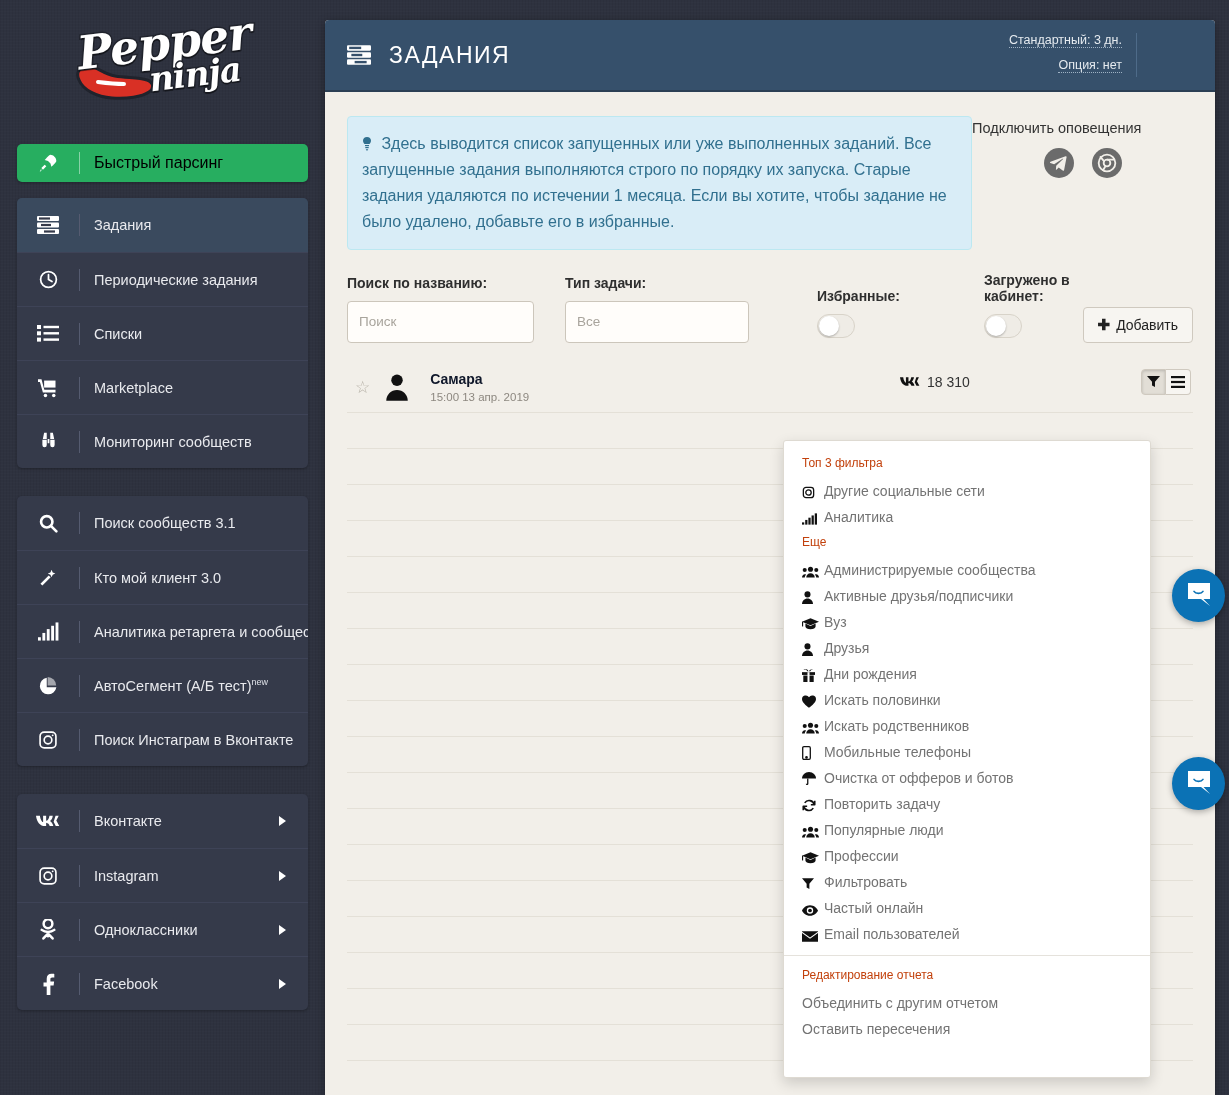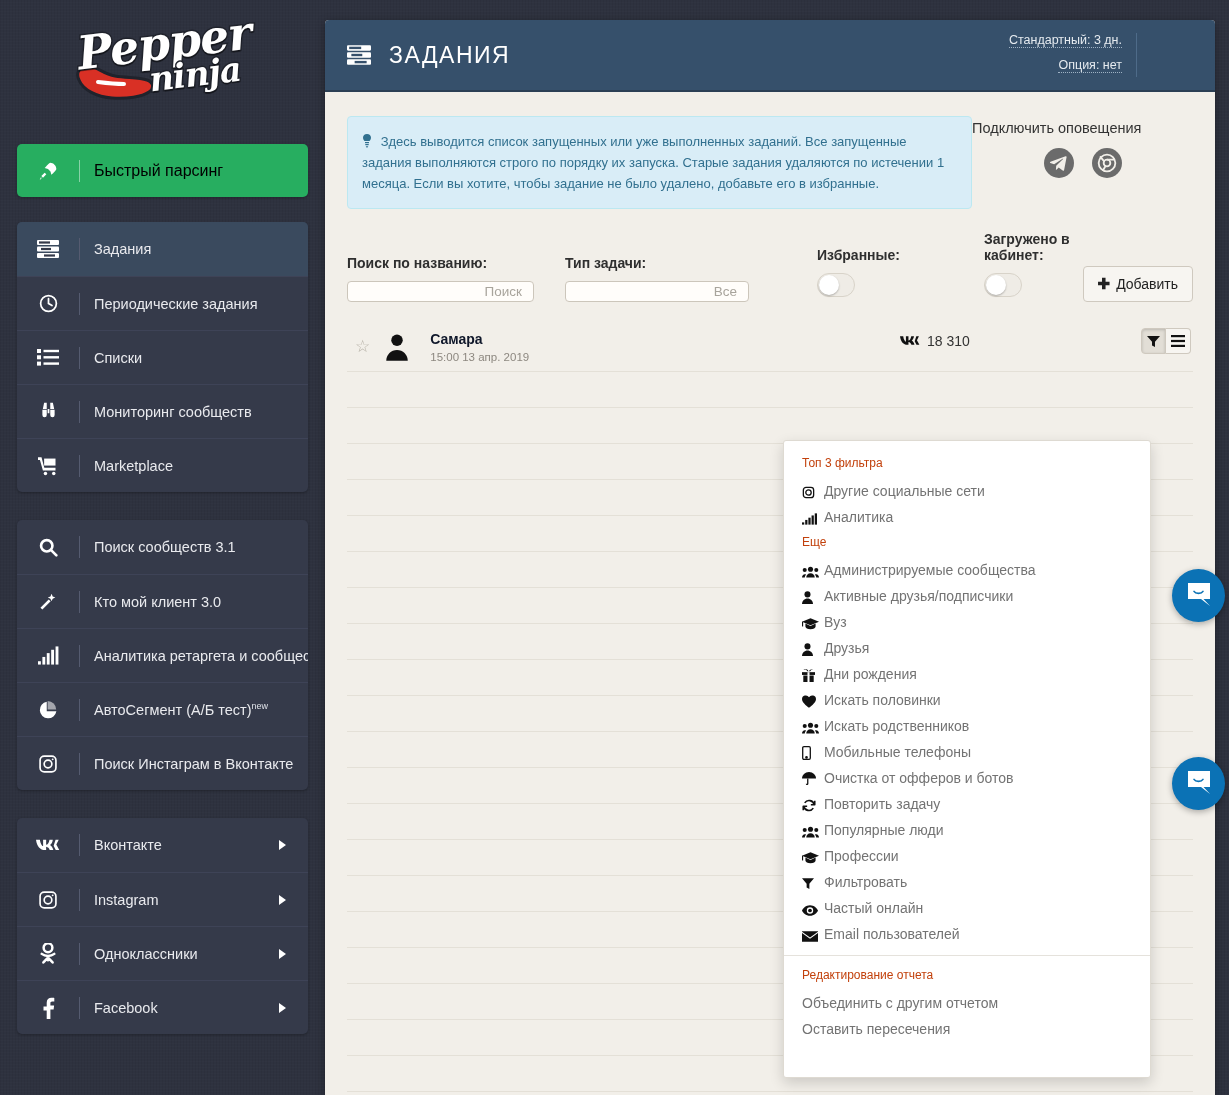--- a/index.html
+++ b/index.html
@@ -57,23 +57,23 @@
   .side-group {
     background: #353a4a;
     border-radius: 5px;
     overflow: hidden;
     margin-bottom: 28px;
     box-shadow: 0 1px 3px rgba(0,0,0,.3);
   }
   #quick-parse {
     background: #27ae60;
     border-radius: 5px;
-    height: 53px;
+    height: 38px;
     display: flex; align-items: center;
-    margin-top: 16px; margin-bottom: 25px;
+    margin-top: 16px; margin-bottom: 16px;
     cursor: pointer;
     box-shadow: 0 1px 3px rgba(0,0,0,.3);
   }
   .side-item {
     height: 54px;
     display: flex; align-items: center;
     color: #e9eaee;
     font-size: 14.5px;
     cursor: pointer;
     border-top: 1px solid #3e4357;
@@ -158,21 +158,21 @@
   #content { padding: 24px 22px 0 22px; position: relative; }
 
   
   #alert-row { display: flex; align-items: flex-start; }
   #alert {
     flex: 0 0 625px;
     background: #d9edf7;
     border: 1px solid #bce8f1;
     border-radius: 4px;
     color: #31708f;
-    font-size: 13px;
+    font-size: 16px;
     line-height: 1.62;
     padding: 14px 18px 14px 14px;
   }
   #alert-text { display: inline; }
   .bulb { margin-right: 5px; }
   #notify {
     flex: 1;
     text-align: left;
     padding-top: 4px;
   }
@@ -193,30 +193,29 @@
     display: flex; align-items: flex-end;
     margin-top: 22px;
     gap: 0;
   }
   .fcol { display: flex; flex-direction: column; }
   .flabel {
     font-size: 14px; font-weight: bold; color: #2f2f2f;
     margin-bottom: 10px;
   }
   .finput {
-    height: 21px;
+    height: 42px;
     border: 1px solid #ccc6bb;
     border-radius: 4px;
     background: #fffdfa;
     font-size: 13.5px;
     color: #555;
     padding: 8px 11px;
     outline: none;
     font-family: "Liberation Sans", sans-serif;
-    text-align: right;
   }
   .finput::placeholder { color: #a8a49c; }
   #f-search { width: 187px; }
   #f-type   { width: 184px; }
   .fcol-search { margin-right: 31px; }
   .fcol-type   { margin-right: 68px; }
   .fcol-fav    { margin-right: 84px; }
   .toggle {
     width: 38px; height: 24px;
     border-radius: 13px;
@@ -389,38 +388,38 @@
             <rect x="6.5" y="7.1" width="15.5" height="2.4"></rect>
           <rect x="0" y="12.6" width="4" height="4"></rect>
             <rect x="6.5" y="13.4" width="15.5" height="2.4"></rect>
         </svg>
       </span>
       <span class="side-sep"></span>
       <span class="side-label">Списки</span>
     </div>
     <div class="side-item">
       <span class="side-ico">
-        <svg width="21" height="21" viewBox="0 0 24 24" fill="#fff">
-          <path d="M7 2h3v7H5.5L7 2zm7 0h3l1.5 7H14V2zM5 10h5v6a2.5 2.5 0 0 1-5 0v-6zm9 0h5v6a2.5 2.5 0 0 1-5 0v-6zm-3-1h2v5h-2z"></path>
-        </svg>
-      </span>
-      <span class="side-sep"></span>
-      <span class="side-label">Мониторинг сообществ</span>
-    </div>
-    <div class="side-item">
-      <span class="side-ico">
         <svg width="21" height="20" viewBox="0 0 24 22" fill="#fff">
           <path d="M0 1h4l3.2 12H20v3H5.6L2.2 4H0V1z"></path>
             <rect x="7" y="2.5" width="13" height="8"></rect>
           <circle cx="8.5" cy="19.5" r="2"></circle>
             <circle cx="18" cy="19.5" r="2"></circle>
         </svg>
       </span>
       <span class="side-sep"></span>
       <span class="side-label">Marketplace</span>
+    </div>
+    <div class="side-item">
+      <span class="side-ico">
+        <svg width="21" height="21" viewBox="0 0 24 24" fill="#fff">
+          <path d="M7 2h3v7H5.5L7 2zm7 0h3l1.5 7H14V2zM5 10h5v6a2.5 2.5 0 0 1-5 0v-6zm9 0h5v6a2.5 2.5 0 0 1-5 0v-6zm-3-1h2v5h-2z"></path>
+        </svg>
+      </span>
+      <span class="side-sep"></span>
+      <span class="side-label">Мониторинг сообществ</span>
     </div>
   </div>
 
   <div class="side-group">
     <div class="side-item">
       <span class="side-ico">
         <svg width="21" height="21" viewBox="0 0 24 24" fill="none" stroke="#fff" stroke-width="3">
           <circle cx="10" cy="10" r="6.5"></circle>
             <path d="M15 15l6 6" stroke-linecap="round"></path>
         </svg>

